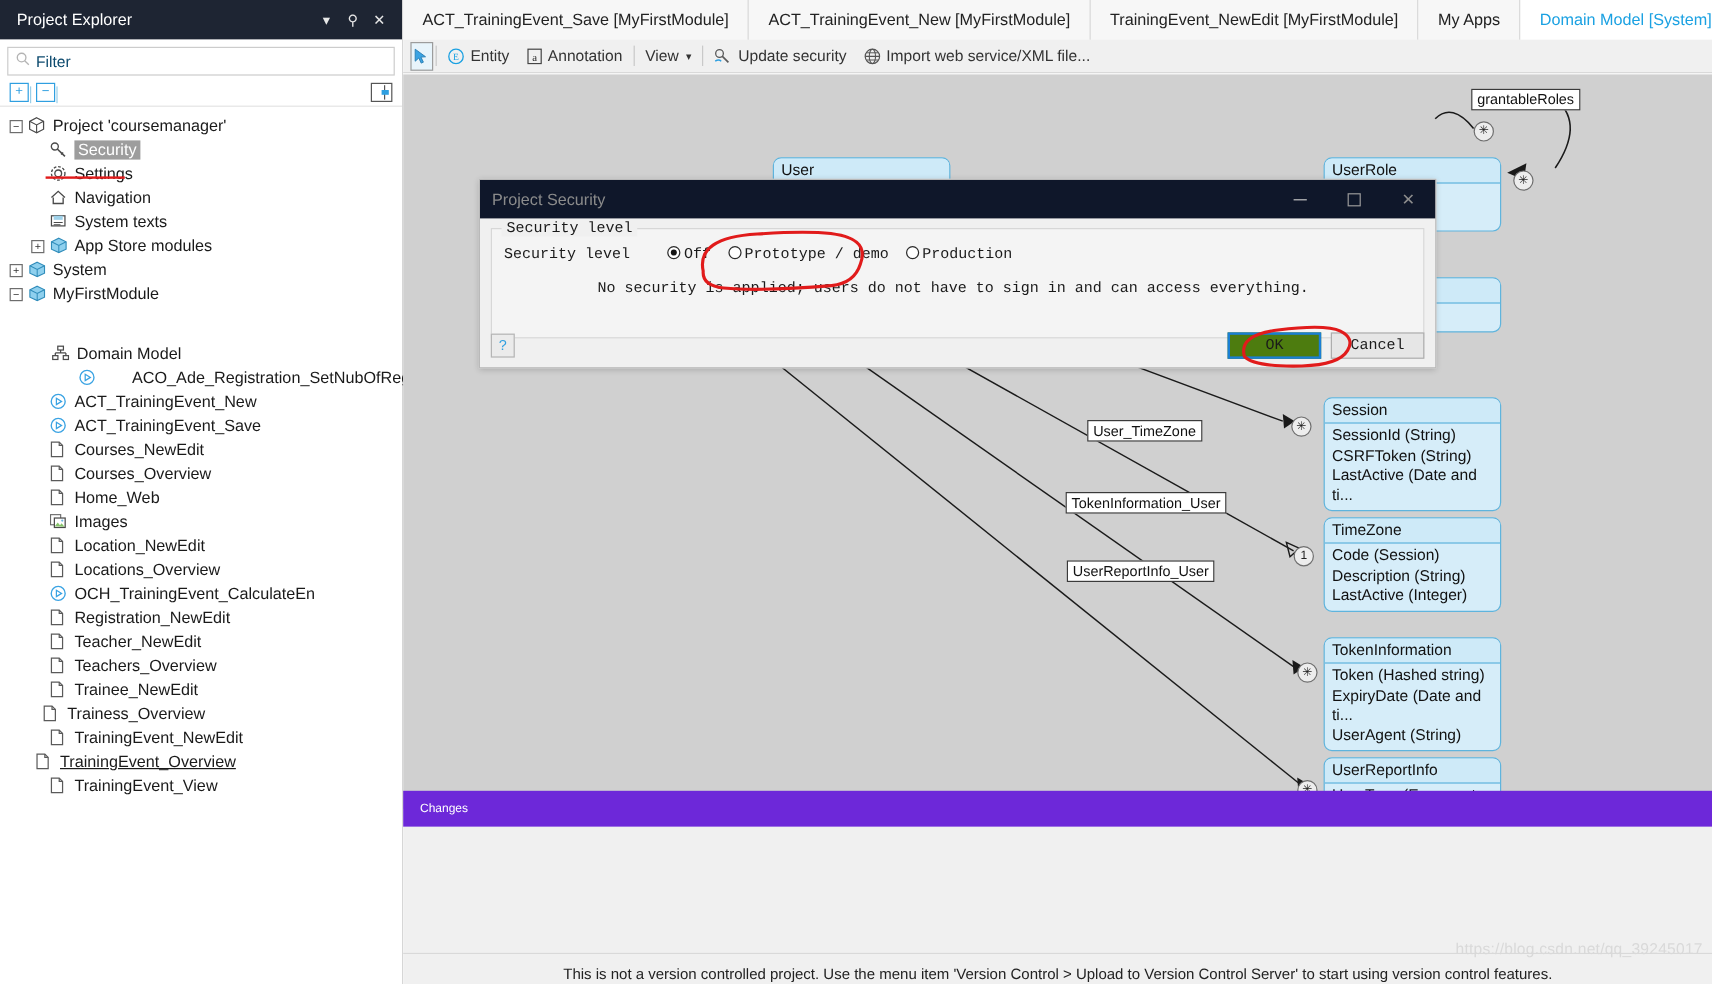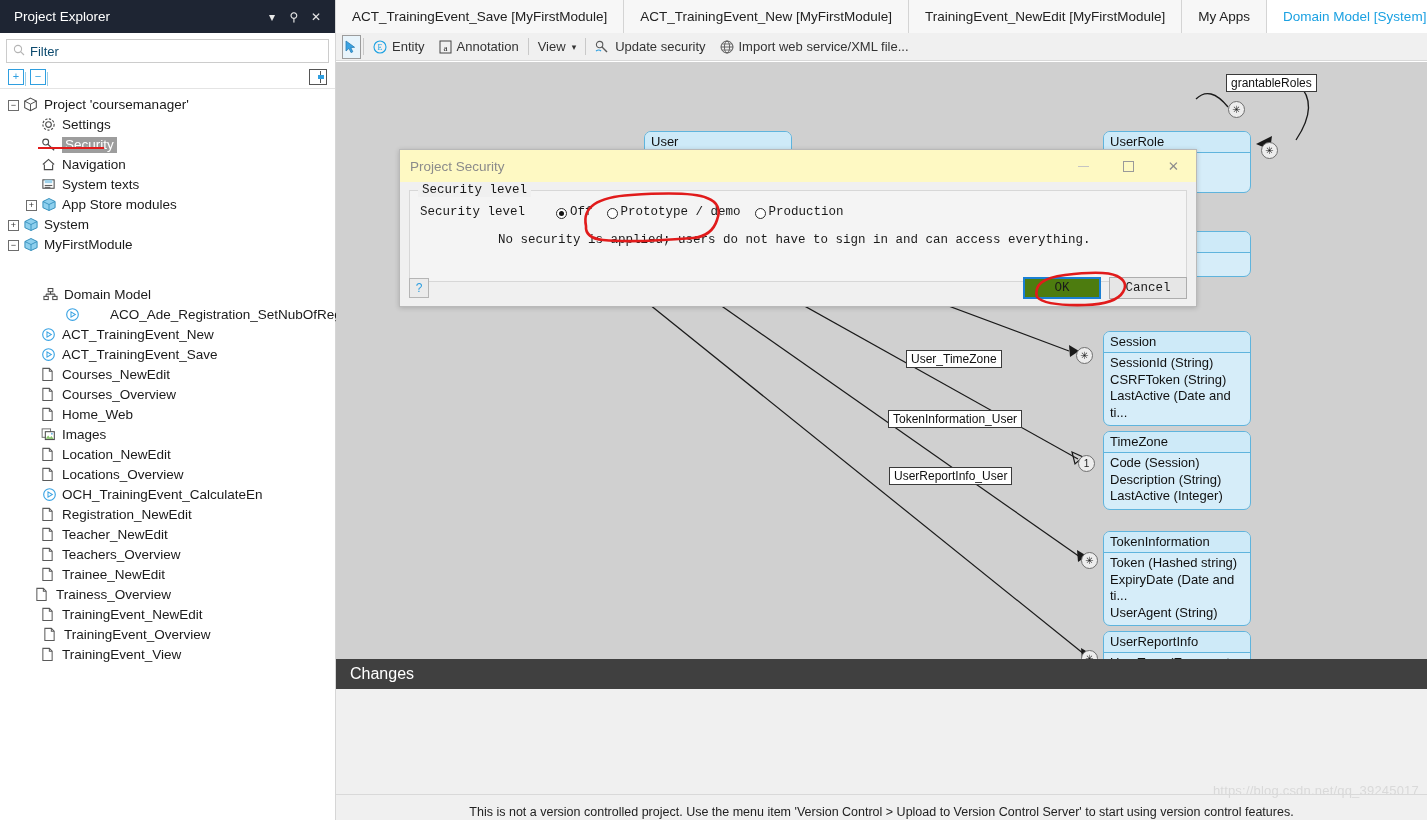--- a/index.html
+++ b/index.html
@@ -104,21 +104,21 @@
   }
   .mult {
     position:absolute; width:17px; height:17px; border-radius:50%;
     background:#ededed; border:1.3px solid #6f6f6f;
     font-size:10px; line-height:15px; text-align:center; color:#222;
   }
 
   
   .changes-bar {
     position:absolute; left:0; bottom:131px; right:0; height:30px;
-    background:#404040; color:#fff; font-size:16px;
+    background:#6d28d9; color:#fff; font-size:10px;
     display:flex; align-items:center; padding-left:14px;
   }
   .changes-body {
     position:absolute; left:0; bottom:26px; right:0; height:105px; background:#f0f0f0;
   }
   .statusbar {
     position:absolute; left:0; bottom:0; right:0; height:26px;
     background:#f0f0f0; border-top:1px solid #d9d9d9;
     font-size:12.5px; color:#222; display:flex; align-items:flex-end; justify-content:center;
     padding-bottom:1px;
@@ -129,41 +129,41 @@
   }
 
   
   #dialog {
     position:absolute; left:399px; top:149px; width:798px; height:158px;
     background:#f0f0f0; border:1px solid #b9b9b9;
     box-shadow:0 1px 5px rgba(0,0,0,.18); z-index:40;
     font-family:"Liberation Mono", monospace;
   }
   .dlg-title {
-    height:32px; background:#fef9c3; display:flex; align-items:center;
+    height:32px; background:#0f172a; display:flex; align-items:center;
     padding-left:10px; font-family:"Liberation Sans", sans-serif;
     font-size:13.5px; color:#8b8b8b;
   }
   .dlg-title .t { flex:1; }
   .dlg-btn { width:45px; height:32px; display:flex; align-items:center; justify-content:center; color:#8d8d8d; }
   .dlg-min { width:11px; height:1px; background:#c4c4c4; }
   .dlg-max { width:11px; height:11px; border:1.4px solid #9a9a9a; }
 
   .dlg-content { padding:8px 9px 0 9px; }
   .grp {
     border:1px solid #d7d7d7; background:#f4f4f4; position:relative;
     padding:14px 10px 12px 10px; height:92px;
   }
   .grp-legend {
     position:absolute; top:-8px; left:8px; background:#f0f0f0; padding:0 4px;
     font-size:12.5px; color:#1a1a1a;
   }
   .row1 { display:flex; align-items:center; font-size:12.5px; color:#1a1a1a; }
   .row1 .field-lbl { width:136px; }
-  .radio { display:flex; align-items:flex-end; margin-right:14px; white-space:nowrap; }
+  .radio { display:flex; align-items:flex-start; margin-right:14px; white-space:nowrap; }
   .rd {
     width:11px; height:11px; border:1.4px solid #2a2a2a; border-radius:50%;
     margin-right:3px; position:relative; background:#fff; flex:none;
   }
   .rd.on::after {
     content:""; position:absolute; left:2px; top:2px; width:5px; height:5px;
     border-radius:50%; background:#141414;
   }
   .desc { font-size:12.5px; color:#1a1a1a; margin-top:14px; margin-left:78px; }
 
@@ -222,33 +222,33 @@
         <span class="exp">−</span>
         <span class="ico"><svg width="15" height="15" viewBox="0 0 16 16">
             <path d="M8 1.2 L14.2 4.4 L14.2 11.4 L8 14.6 L1.8 11.4 L1.8 4.4 Z" fill="none" stroke="#4a4a4a" stroke-width="1.1"></path>
             <path d="M1.8 4.4 L8 7.6 L14.2 4.4 M8 7.6 L8 14.6" fill="none" stroke="#4a4a4a" stroke-width="1"></path>
           </svg></span>
         <span class="lbl">Project 'coursemanager'</span>
       </div>
       <div class="trow" style="padding-left: 26px;">
         <span class="exp blank"></span>
         <span class="ico"><svg width="15" height="15" viewBox="0 0 16 16">
-            <circle cx="8" cy="8" r="3" fill="none" stroke="#4a4a4a" stroke-width="1.2"></circle>
-            <circle cx="8" cy="8" r="6" fill="none" stroke="#4a4a4a" stroke-width="1.2" stroke-dasharray="2.4 1.6"></circle>
-          </svg></span>
-        <span class="lbl">Settings</span>
-      </div>
-      <div class="trow" style="padding-left: 26px;">
-        <span class="exp blank"></span>
-        <span class="ico"><svg width="15" height="15" viewBox="0 0 16 16">
             <circle cx="5" cy="5.4" r="3.1" fill="none" stroke="#4a4a4a" stroke-width="1.2"></circle>
             <line x1="7.2" y1="7.6" x2="14" y2="14.2" stroke="#4a4a4a" stroke-width="1.4"></line>
             <line x1="10.6" y1="12.6" x2="12.4" y2="10.8" stroke="#4a4a4a" stroke-width="1.2"></line>
           </svg></span>
         <span class="lbl sel">Security</span>
+      </div>
+      <div class="trow" style="padding-left: 26px;">
+        <span class="exp blank"></span>
+        <span class="ico"><svg width="15" height="15" viewBox="0 0 16 16">
+            <circle cx="8" cy="8" r="3" fill="none" stroke="#4a4a4a" stroke-width="1.2"></circle>
+            <circle cx="8" cy="8" r="6" fill="none" stroke="#4a4a4a" stroke-width="1.2" stroke-dasharray="2.4 1.6"></circle>
+          </svg></span>
+        <span class="lbl">Settings</span>
       </div>
       <div class="trow" style="padding-left: 26px;">
         <span class="exp blank"></span>
         <span class="ico"><svg width="15" height="15" viewBox="0 0 16 16">
             <path d="M2 8 L8 2.6 L14 8" fill="none" stroke="#4a4a4a" stroke-width="1.2"></path>
             <path d="M3.6 8 L3.6 13.4 L12.4 13.4 L12.4 8" fill="none" stroke="#4a4a4a" stroke-width="1.2"></path>
           </svg></span>
         <span class="lbl">Navigation</span>
       </div>
       <div class="trow" style="padding-left: 26px;">
@@ -362,21 +362,21 @@
         <span class="lbl">Location_NewEdit</span>
       </div>
       <div class="trow" style="padding-left: 26px;">
         <span class="exp blank"></span>
         <span class="ico"><svg width="13" height="15" viewBox="0 0 14 16">
             <path d="M2 1.4 L9 1.4 L12 4.4 L12 14.4 L2 14.4 Z" fill="#fff" stroke="#5a5a5a" stroke-width="1.1"></path>
             <path d="M9 1.4 L9 4.4 L12 4.4" fill="none" stroke="#5a5a5a" stroke-width="1.1"></path>
           </svg></span>
         <span class="lbl">Locations_Overview</span>
       </div>
-      <div class="trow" style="padding-left: 26px; text-align: center;">
+      <div class="trow" style="padding-left: 26px;">
         <span class="exp blank"></span>
         <span class="ico"><svg width="15" height="15" viewBox="0 0 16 16">
             <circle cx="8" cy="8" r="6.2" fill="none" stroke="#3aa3e3" stroke-width="1.2"></circle>
             <path d="M6.4 5.2 L11 8 L6.4 10.8 Z" fill="none" stroke="#3aa3e3" stroke-width="1.1"></path>
           </svg></span>
         <span class="lbl">OCH_TrainingEvent_CalculateEn</span>
       </div>
       <div class="trow" style="padding-left: 26px;">
         <span class="exp blank"></span>
         <span class="ico"><svg width="13" height="15" viewBox="0 0 14 16">
@@ -418,21 +418,21 @@
         <span class="lbl">Trainess_Overview</span>
       </div>
       <div class="trow" style="padding-left: 26px;">
         <span class="exp blank"></span>
         <span class="ico"><svg width="13" height="15" viewBox="0 0 14 16">
             <path d="M2 1.4 L9 1.4 L12 4.4 L12 14.4 L2 14.4 Z" fill="#fff" stroke="#5a5a5a" stroke-width="1.1"></path>
             <path d="M9 1.4 L9 4.4 L12 4.4" fill="none" stroke="#5a5a5a" stroke-width="1.1"></path>
           </svg></span>
         <span class="lbl">TrainingEvent_NewEdit</span>
       </div>
-      <div class="trow" style="padding-left: 28px;">
+      <div class="trow" style="padding-left: 14px; text-decoration: underline;">
         <span class="exp blank"></span>
         <span class="ico"><svg width="13" height="15" viewBox="0 0 14 16">
             <path d="M2 1.4 L9 1.4 L12 4.4 L12 14.4 L2 14.4 Z" fill="#fff" stroke="#5a5a5a" stroke-width="1.1"></path>
             <path d="M9 1.4 L9 4.4 L12 4.4" fill="none" stroke="#5a5a5a" stroke-width="1.1"></path>
           </svg></span>
         <span class="lbl">TrainingEvent_Overview</span>
       </div>
       <div class="trow" style="padding-left: 26px;">
         <span class="exp blank"></span>
         <span class="ico"><svg width="13" height="15" viewBox="0 0 14 16">

